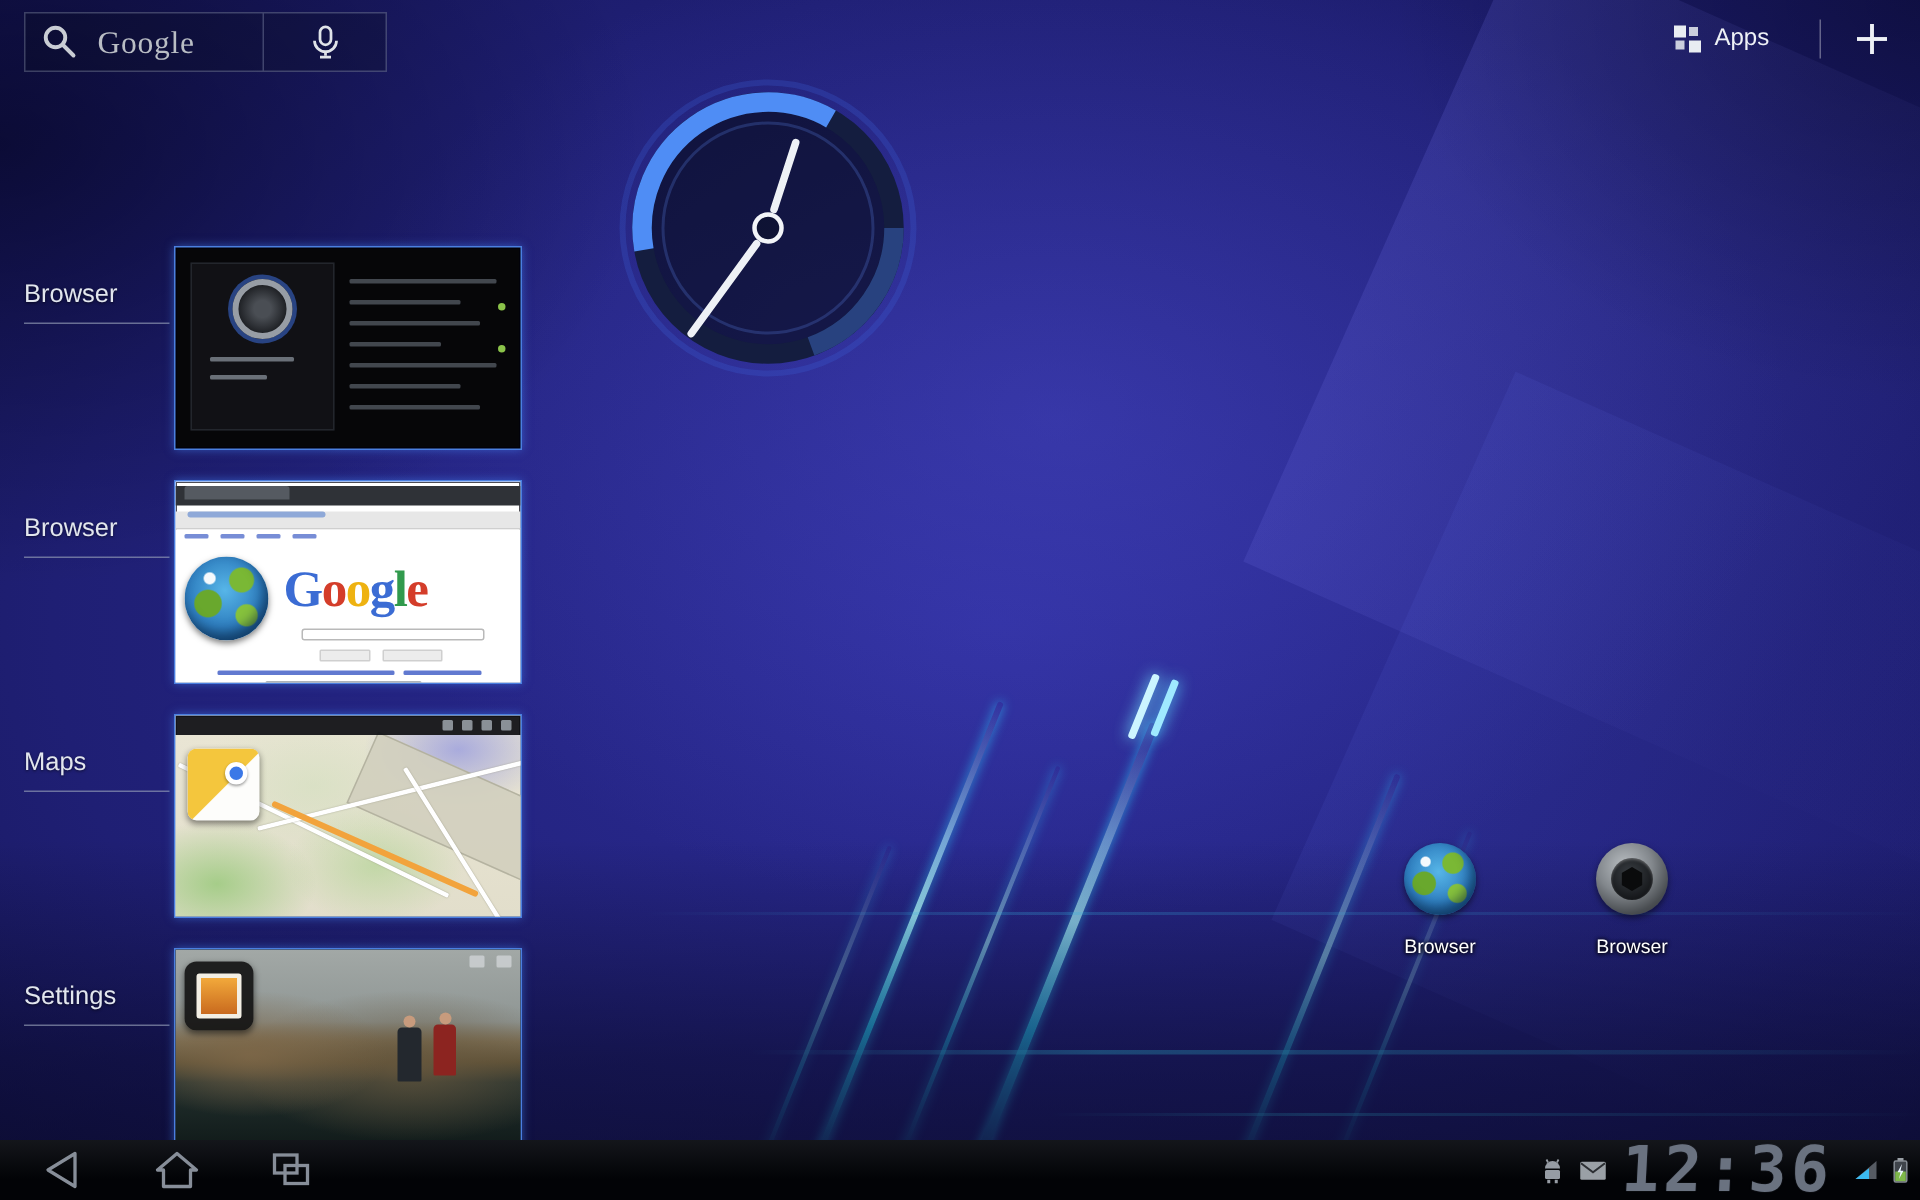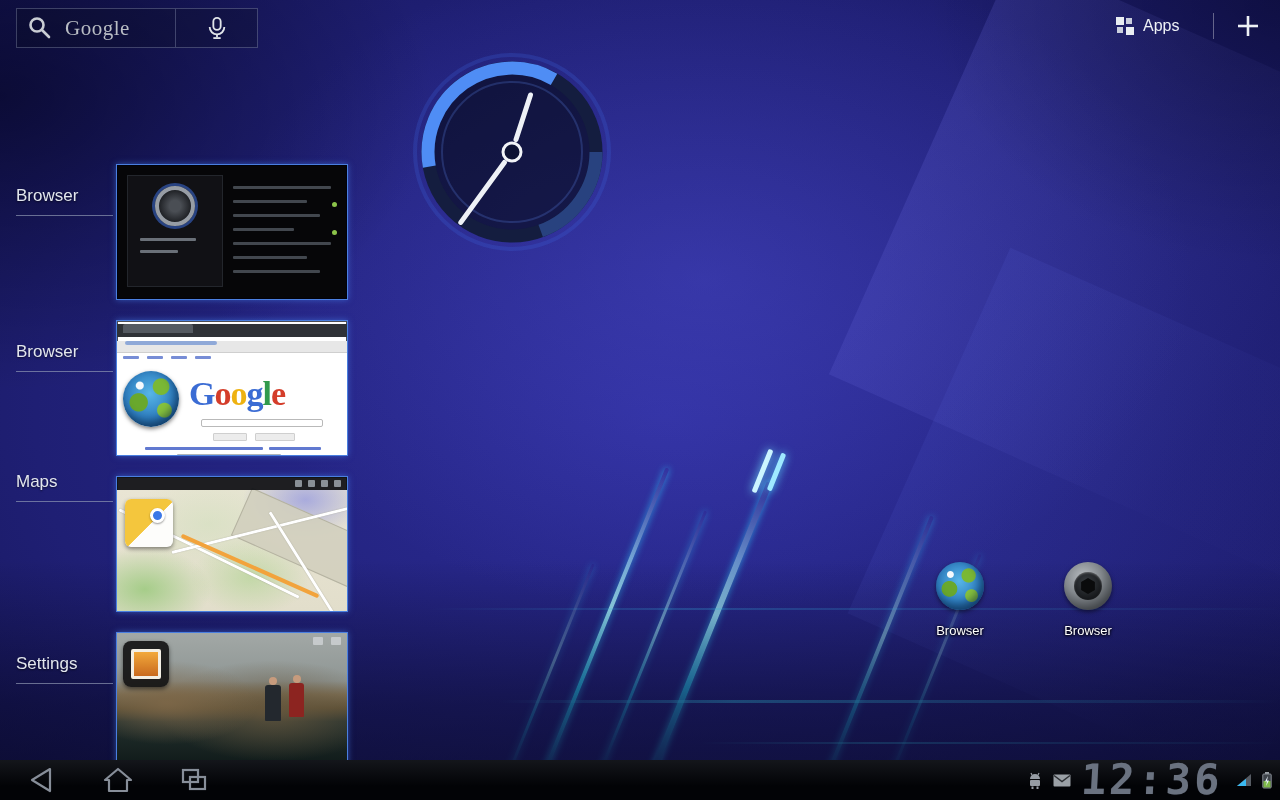--- a/index.html
+++ b/index.html
@@ -60,21 +60,21 @@
   .apps-label { color:#eef1f6; font-size:16px; }
   .top-divider { position:absolute; left:1213px; top:13px; width:1px; height:26px; background:rgba(255,255,255,.35); }
   .add-btn { position:absolute; left:1234px; top:12px; width:28px; height:28px; cursor:pointer; }
 
   
   .clock-widget { position:absolute; left:407px; top:47px; width:210px; height:210px; cursor:pointer; }
 
   
   .recent-label { position:absolute; left:16px; width:97px; color:#e2e6ee; font-size:17px;
     padding-bottom:9px; border-bottom:1px solid rgba(150,160,185,.65); text-shadow:0 1px 2px rgba(0,0,0,.6); }
-  .rl-0 { top:186px; } .rl-1 { top:342px; } .rl-2 { top:472px; } .rl-3 { top:654px; }
+  .rl-0 { top:186px; } .rl-1 { top:342px; } .rl-2 { top:498px; } .rl-3 { top:654px; }
 
   .thumb { position:absolute; left:116px; width:232px; height:136px; border:1px solid #4a7fe0;
     box-shadow:0 0 6px rgba(70,130,240,.55), inset 0 0 0 1px rgba(0,0,12,.7); overflow:hidden; cursor:pointer; }
   .th-0 { top:164px; } .th-1 { top:320px; } .th-2 { top:476px; } .th-3 { top:632px; }
 
   
   .t-settings { background:#060608; }
   .st-left { position:absolute; left:10px; top:10px; width:96px; height:112px; background:rgba(30,32,38,.45); border:1px solid #23262c; }
   .st-knob { width:40px; height:40px; border-radius:50%; border:4px solid #979da5;
     background:radial-gradient(circle, #4a4e54 25%, #1b1d21 75%); box-shadow:0 0 0 3px rgba(60,110,220,.55); margin:10px auto 12px; }

